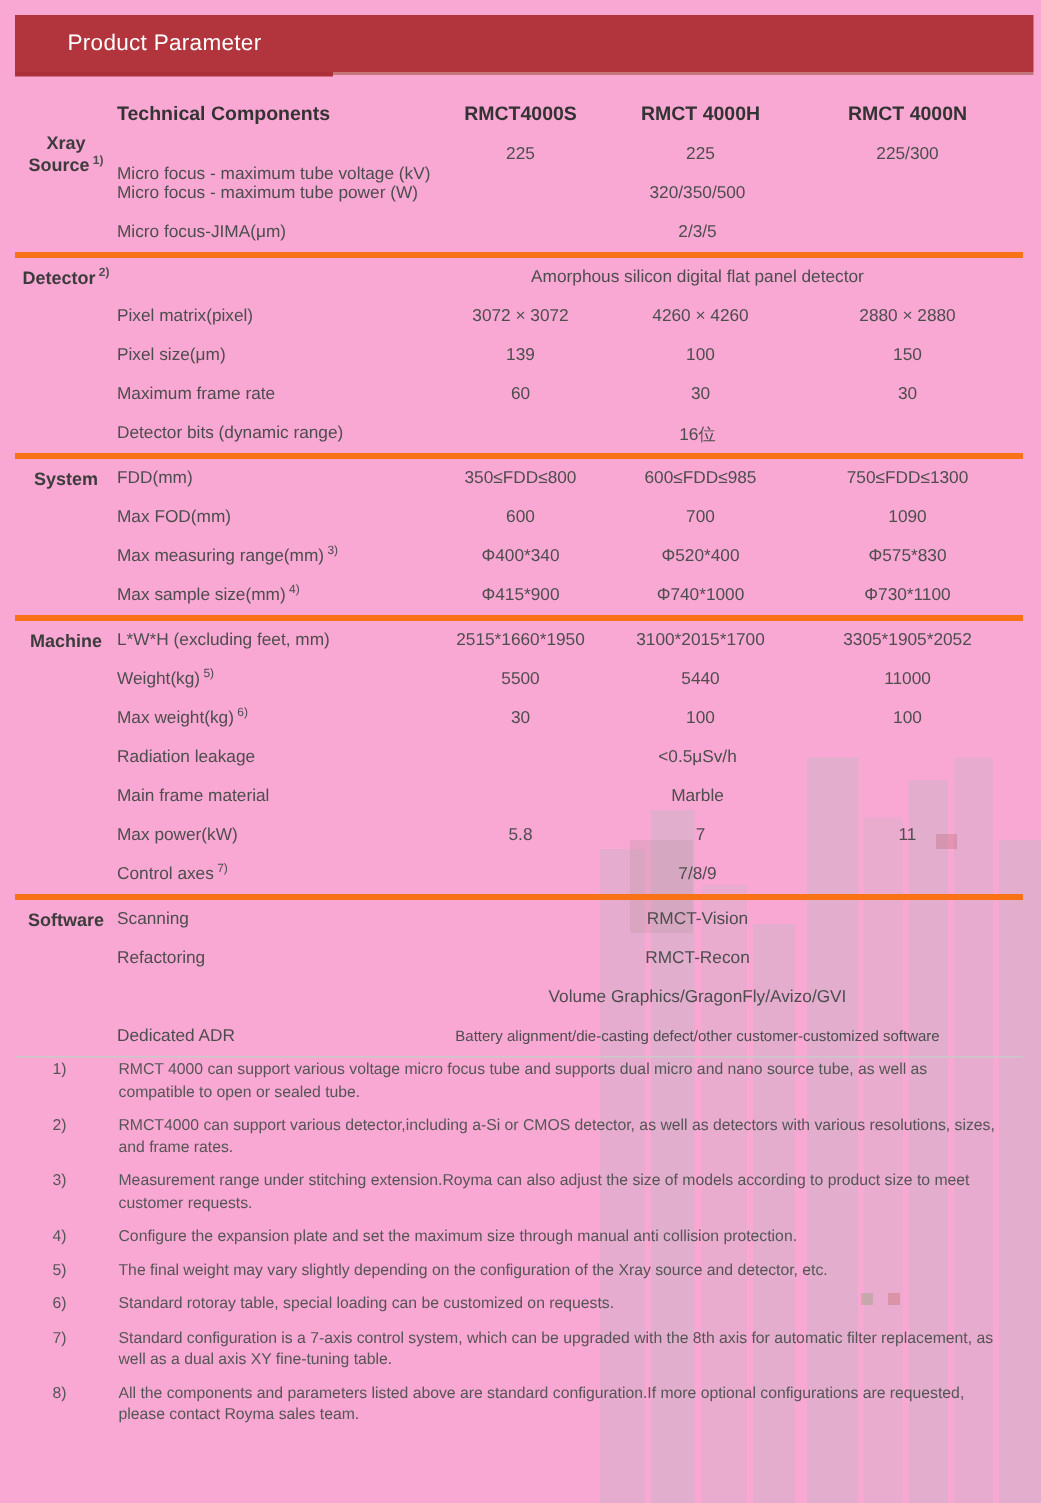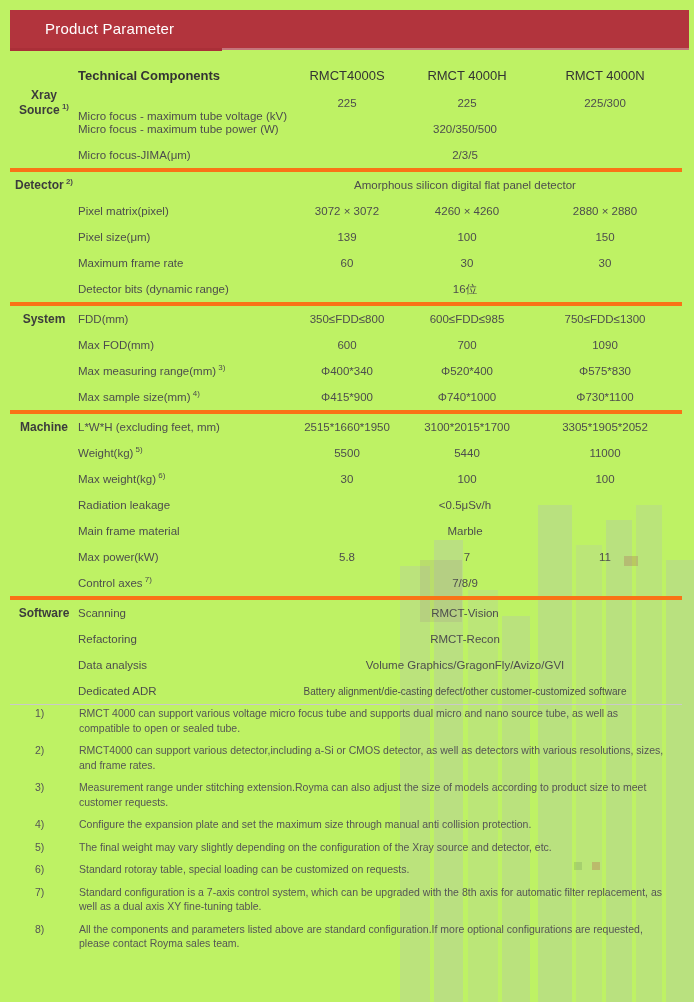--- a/index.html
+++ b/index.html
@@ -2,21 +2,21 @@
 <html><head>
 <meta charset="utf-8">
 <style>
   * { margin: 0; padding: 0; box-sizing: border-box; }
   html, body { background: #fff; }
   body { font-family: "Liberation Sans", "DejaVu Sans", sans-serif; }
   .page {
     position: relative;
     width: 694px;
     height: 1002px;
-    background: #bef264;
+    background: #f9a8d4;
     overflow: hidden;
   }
   
   .watermark { position: absolute; inset: 0; z-index: 0; pointer-events: none; }
   .wm-stripe { position: absolute; bottom: 0; }
   .content { position: relative; z-index: 1; }
 
   .banner {
     position: absolute; left: 10px; top: 10px; width: 679px; height: 38px;
     background: #b2343d;
@@ -35,21 +35,21 @@
     background: #c5757c;
   }
 
   .spec-table { position: absolute; left: 10px; top: 60px; width: 672px; }
   .grid-row, .section {
     display: grid;
     grid-template-columns: 68px 210px 118px 122px 154px;
   }
   .thead { height: 30px; align-items: center; }
   .th-comp { grid-column: 2; font-size: 13px; font-weight: bold; color: #333; }
-  .th-model { font-size: 13px; font-weight: normal; color: #333; text-align: center; }
+  .th-model { font-size: 13px; font-weight: bold; color: #333; text-align: center; }
 
   .section { grid-auto-rows: 26px; }
   .section + .section { border-top: 4px solid #f97316; }
   .section:last-child { border-bottom: 1px solid #c9c9c9; }
   .sec-label {
     grid-column: 1; grid-row: 1 / -1;
     display: flex; align-items: center; justify-content: center;
     text-align: center;
     font-size: 12px; font-weight: bold; color: #3c3c3c;
     line-height: 15px;
@@ -244,23 +244,20 @@
               <span>Software</span>
             </div>
             <div class="attr" style="grid-row: 1;">
               <span>Scanning</span>
             </div>
             <div class="val-span" style="grid-row: 1;">RMCT-Vision</div>
             <div class="attr" style="grid-row: 2;">
               <span>Refactoring</span>
             </div>
             <div class="val-span" style="grid-row: 2;">RMCT-Recon</div>
-            <div class="attr" style="grid-row: 3;">
-              <span>Data analysis</span>
-            </div>
             <div class="val-span" style="grid-row: 3;">Volume Graphics/GragonFly/Avizo/GVI</div>
             <div class="attr" style="grid-row: 4;">
               <span>Dedicated ADR</span>
             </div>
             <div class="val-span small" style="grid-row: 4;">Battery alignment/die-casting defect/other customer-customized software</div>
           </div>
         </div>
     </div>
 
     <div class="footnotes" id="footnotes">

